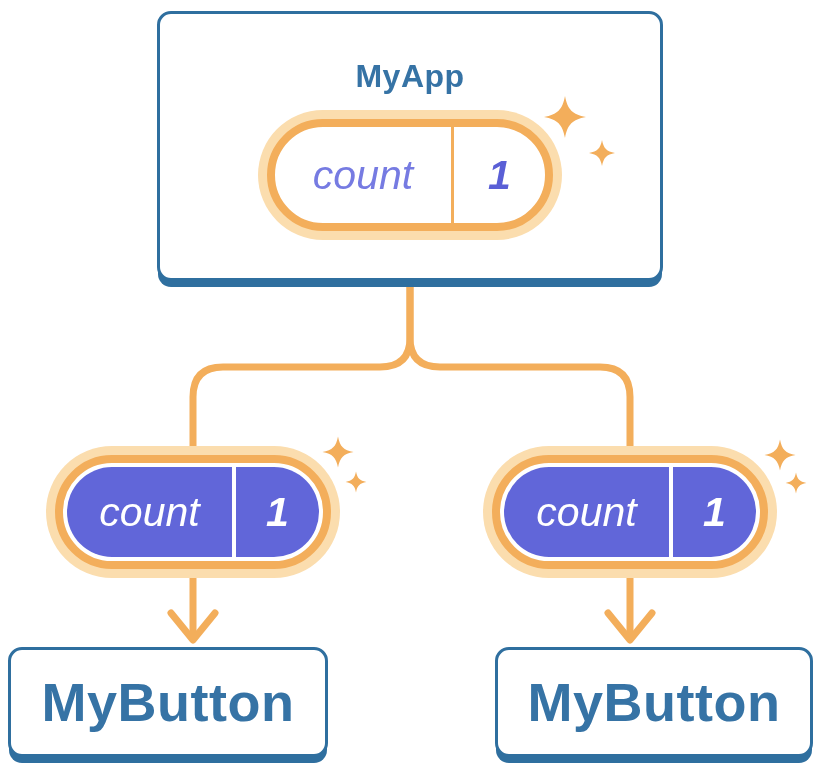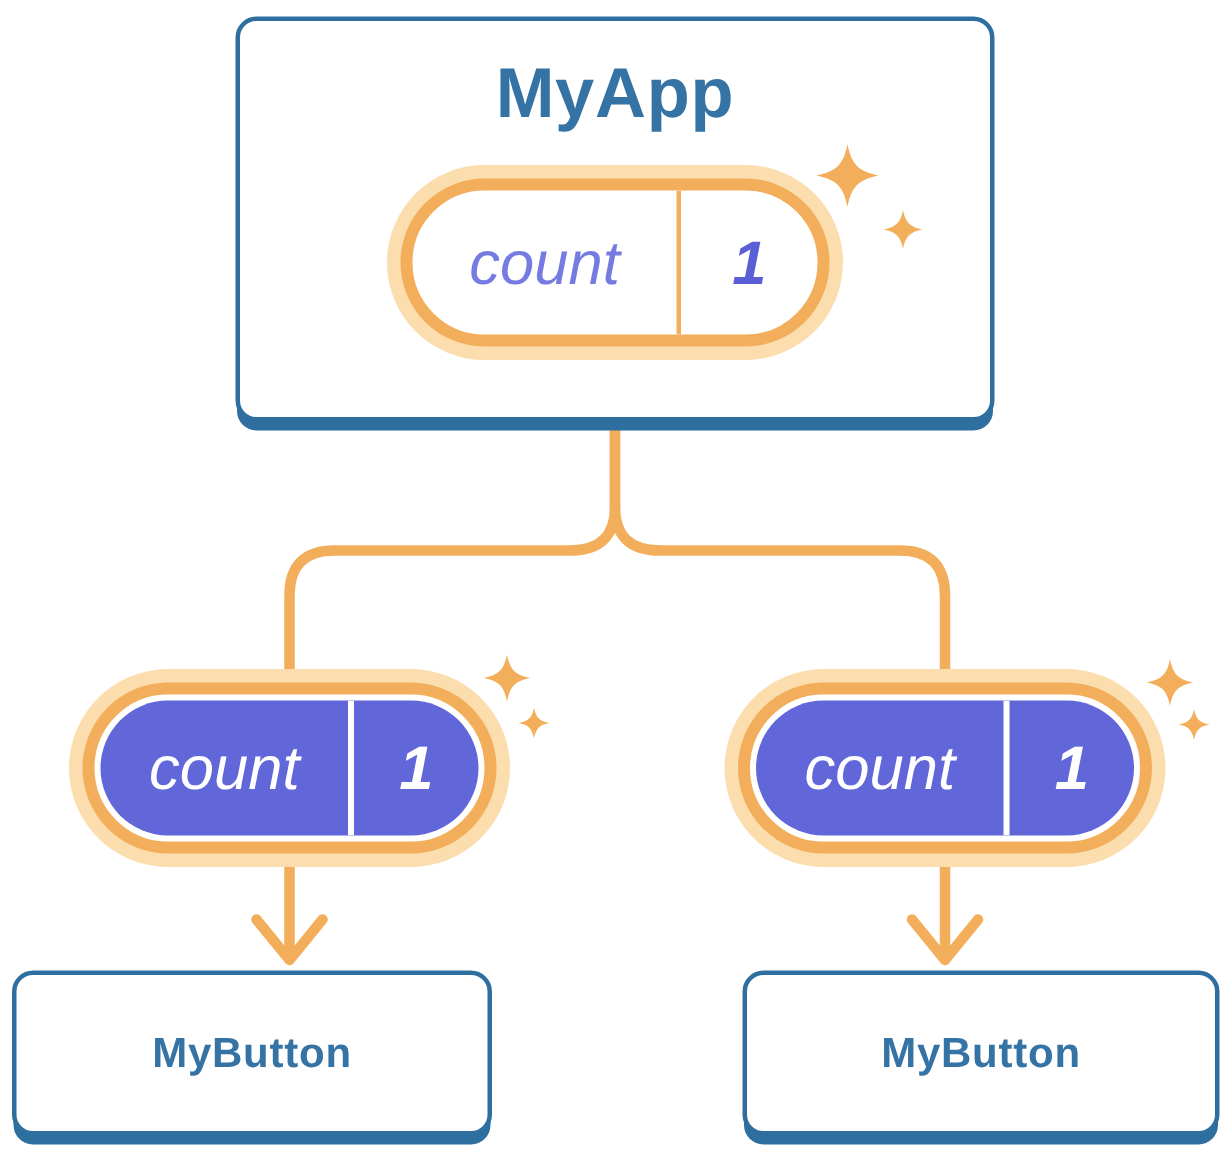--- a/index.html
+++ b/index.html
@@ -51,27 +51,27 @@
     z-index: 2;
   }
   .card-title {
     color: var(--card-text);
     font-weight: 700;
     text-align: center;
     letter-spacing: 0.5px;
   }
 
   .root-card { left: 157px; top: 11px; width: 506px; height: 270px; }
-  .root-card .card-title { margin-top: 20px; font-size: 47px; }
+  .root-card .card-title { margin-top: 44px; font-size: 32px; }
 
   .child-card {
     top: 647px; height: 110px;
     display: flex; align-items: center; justify-content: center;
   }
-  .child-card .card-title { font-size: 28px; }
+  .child-card .card-title { font-size: 54px; }
   .child-card-left { left: 8px; width: 320px; }
   .child-card-right { left: 495px; width: 318px; }
 
   
   .pill-outer {
     position: absolute;
     background: var(--halo);
     border-radius: 999px;
     padding: 9px;
     z-index: 2;

